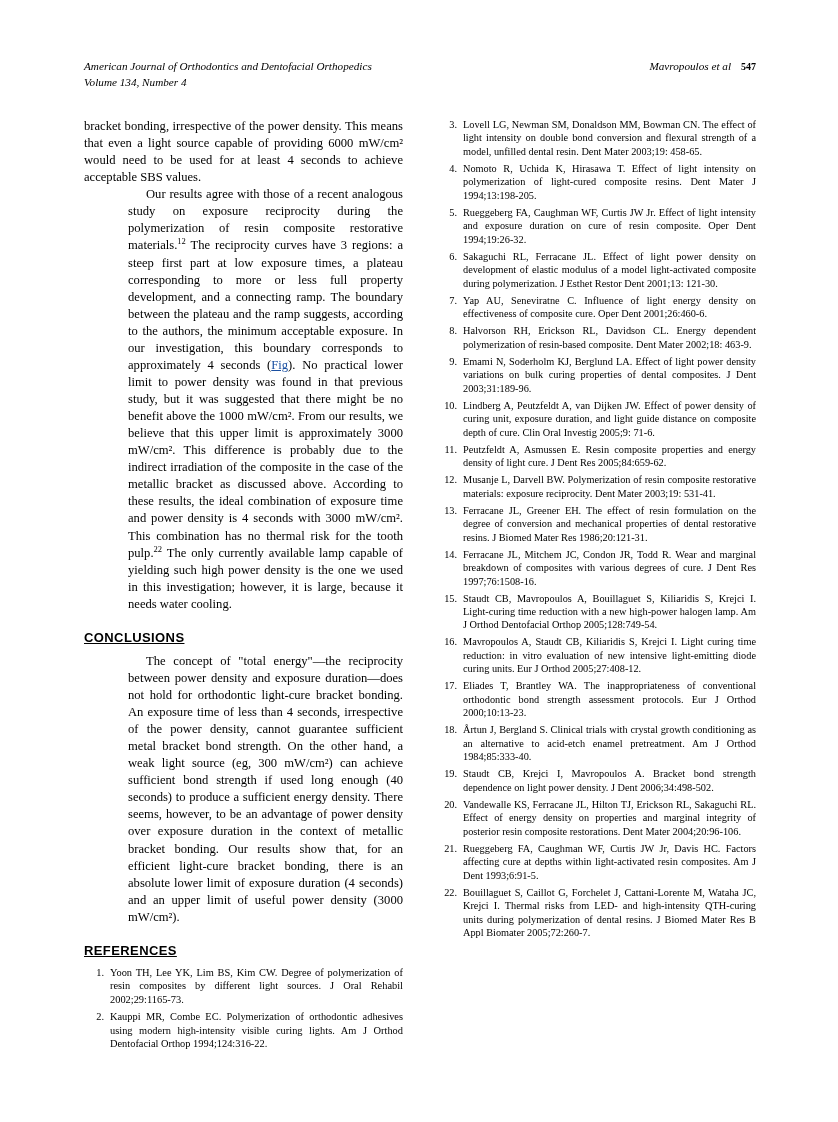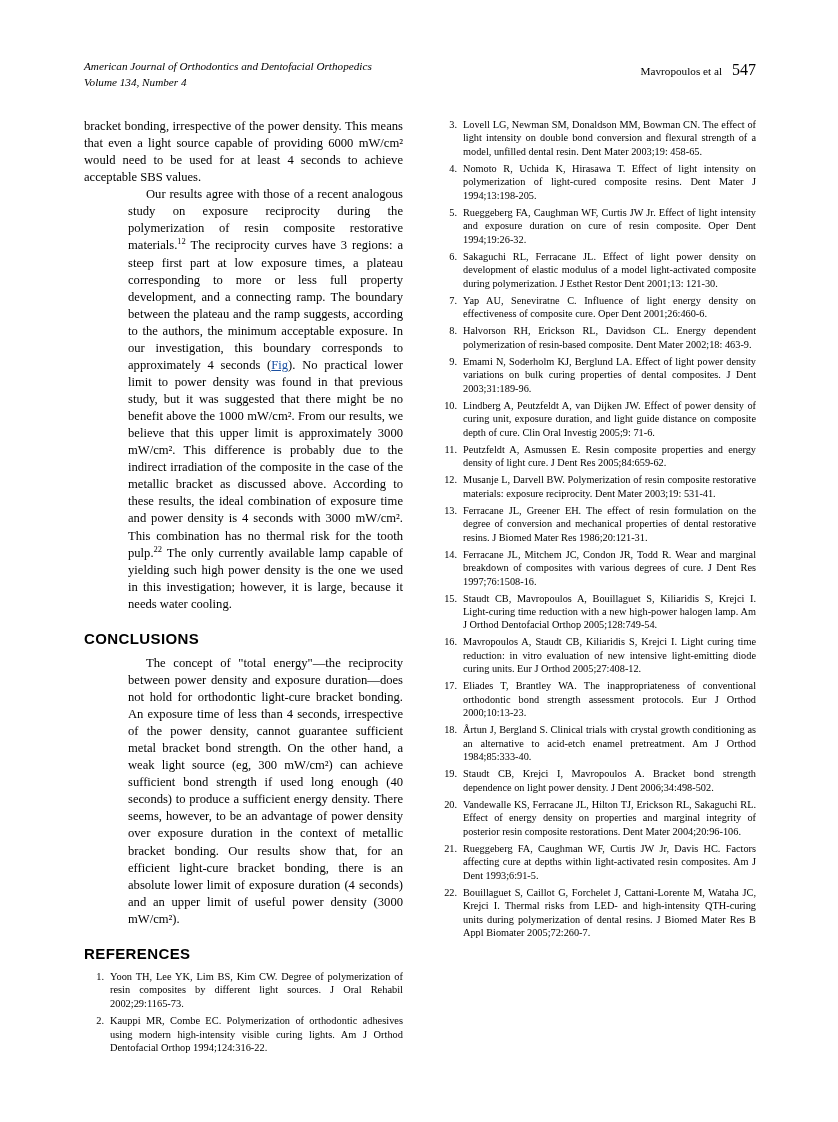--- a/index.html
+++ b/index.html
@@ -30,26 +30,27 @@
   .header-left {
     font-style: italic;
     line-height: 1.45;
   }
   .header-right {
     font-size: 11.2px;
     line-height: 1.45;
     white-space: nowrap;
   }
   .header-right .authors {
+    font-style: italic;
     text-align: center;
   }
   .header-right .pageno {
-    font-weight: normal;
+    font-weight: bold;
     font-style: normal;
-    font-size: 16px;
+    font-size: 10px;
     margin-left: 10px;
   }
   .columns {
     position: absolute;
     left: 84px;
     top: 118px;
     width: 672px;
     display: flex;
     gap: 34px;
   }
@@ -71,25 +72,26 @@
   sup {
     font-size: 0.68em;
     vertical-align: super;
     line-height: 0;
   }
   .link {
     color: #1a4fa0;
     text-decoration: underline;
   }
   h2.section {
-    font-size: 15px;
+    font-size: 13px;
     font-family: "Liberation Sans", sans-serif;
     font-weight: bold;
     letter-spacing: 0.4px;
     margin: 17px 0 8px 0;
+    text-decoration: underline;
   }
   .refs {
     margin: 0;
     padding: 0;
     list-style: none;
   }
   .ref-item {
     display: flex;
     font-size: 10.3px;
     line-height: 1.31;

